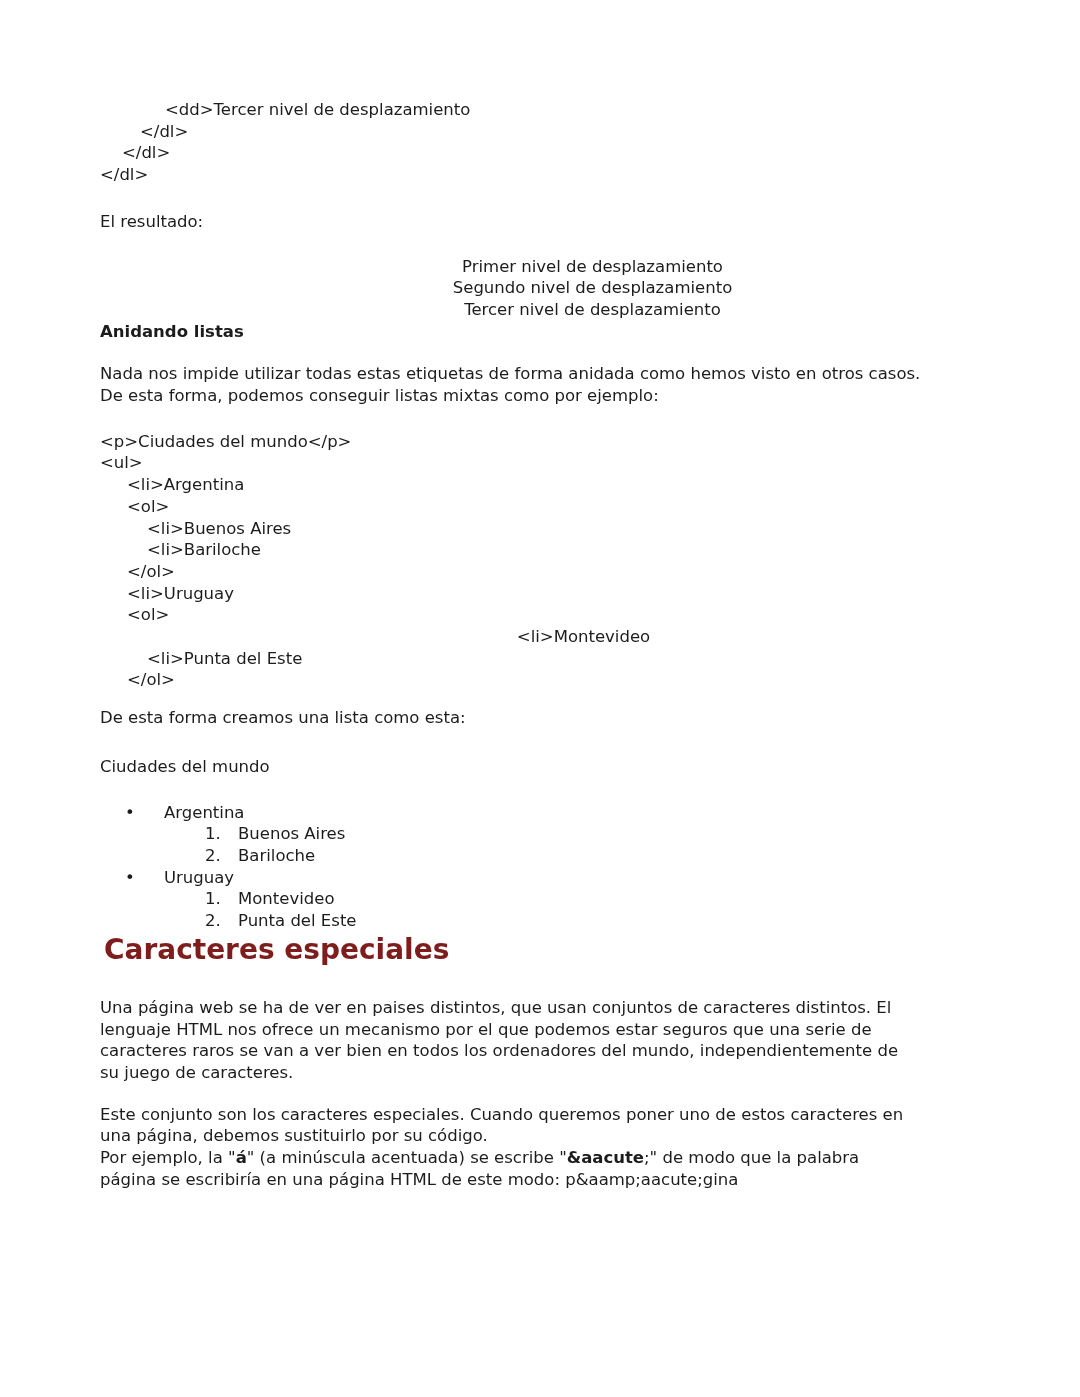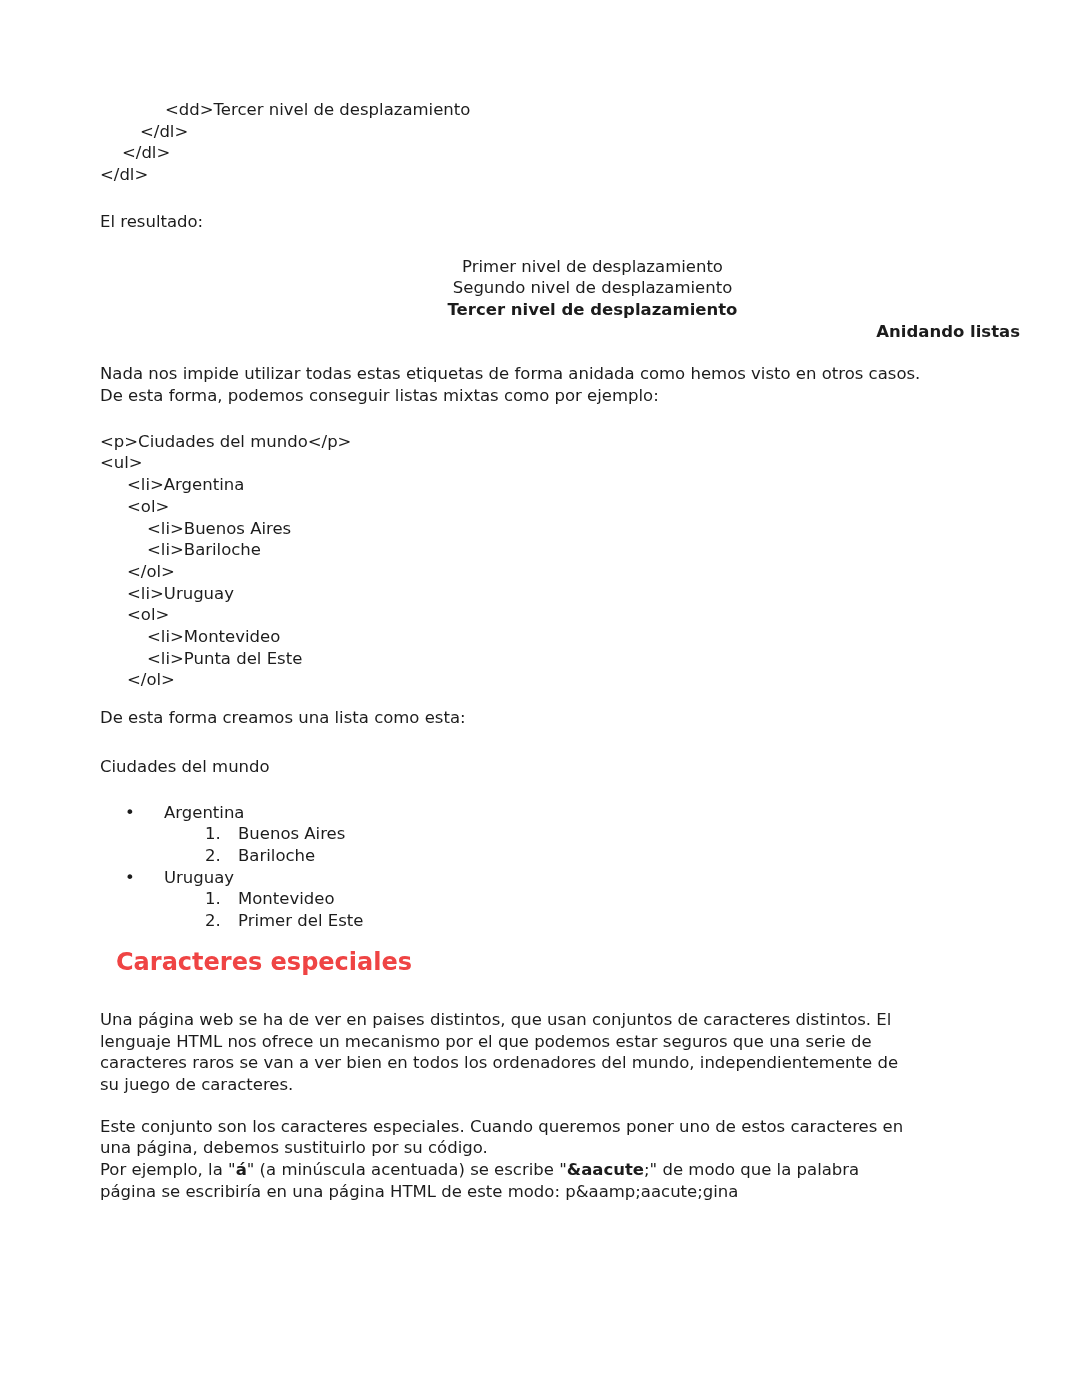--- a/index.html
+++ b/index.html
@@ -12,41 +12,41 @@
     padding: 99px 60px 0 100px;
     font-family: "DejaVu Sans", "Liberation Sans", sans-serif;
     font-size: 16.5px;
     line-height: 21.7px;
     color: #1c1c1c;
   }
   .code-block div { white-space: pre; }
   .para { white-space: pre-line; margin: 0; }
   .m-resultado   { margin-top: 25px; }
   .m-resultblock { margin-top: 23px; text-align: center; }
-  .m-subheading  { margin-top: 40px; text-align: right; }
+  .m-subheading  { margin-top: 40px; }
   .m-nada        { margin-top: 21px; }
   .m-codeb       { margin-top: 24px; }
   .m-deesta      { margin-top: 16px; }
   .m-ciudades    { margin-top: 27px; }
   .m-list        { margin-top: 24px; }
   .m-bigheading  { margin-top: 15px; }
   .m-para1       { margin-top: 33px; }
   .m-para2       { margin-top: 20px; }
   .m-para3       { margin-top: 22px; }
   .subheading {
     font-weight: bold;
     font-size: 16.5px;
     margin: 0;
   }
   .bigheading {
     font-weight: bold;
-    font-size: 24px;
+    font-size: 28px;
     line-height: 28px;
-    margin: 16px;
-    color: #ef4444;
+    margin: 4px;
+    color: #7f1d1d;
   }
   .nested-list .row-l1 { padding-left: 25px; }
   .nested-list .row-l1 .marker { display: inline-block; width: 39px; }
   .nested-list .row-l2 { padding-left: 105px; }
   .nested-list .row-l2 .marker { display: inline-block; width: 33px; }
   .seg-para { white-space: pre-wrap; margin: 0; }
   .seg-para .b { font-weight: bold; }
 </style>
 </head>
 <body>
@@ -58,54 +58,54 @@
       <div style="padding-left: 40px;">&lt;/dl&gt;</div>
       <div style="padding-left: 22px;">&lt;/dl&gt;</div>
       <div style="padding-left: 0px;">&lt;/dl&gt;</div>
     </div>
 
   <p class="para m-resultado">El resultado:</p>
 
   <div class="code-block m-resultblock">
       <div style="padding-left: 65px;">Primer nivel de desplazamiento</div>
       <div style="padding-left: 65px;">Segundo nivel de desplazamiento</div>
-      <div style="padding-left: 65px; font-weight: bold;">Tercer nivel de desplazamiento</div>
+      <div style="padding-left: 65px;">Tercer nivel de desplazamiento</div>
     </div>
 
   <h3 class="subheading m-subheading">Anidando listas</h3>
 
   <p class="para m-nada">Nada nos impide utilizar todas estas etiquetas de forma anidada como hemos visto en otros casos.
 De esta forma, podemos conseguir listas mixtas como por ejemplo:</p>
 
   <div class="code-block m-codeb">
       <div style="padding-left: 0px;">&lt;p&gt;Ciudades del mundo&lt;/p&gt;</div>
       <div style="padding-left: 0px;">&lt;ul&gt;</div>
       <div style="padding-left: 27px;">&lt;li&gt;Argentina</div>
       <div style="padding-left: 27px;">&lt;ol&gt;</div>
       <div style="padding-left: 47px;">&lt;li&gt;Buenos Aires</div>
       <div style="padding-left: 47px;">&lt;li&gt;Bariloche</div>
       <div style="padding-left: 27px;">&lt;/ol&gt;</div>
       <div style="padding-left: 27px;">&lt;li&gt;Uruguay</div>
       <div style="padding-left: 27px;">&lt;ol&gt;</div>
-      <div style="padding-left: 47px;">&lt;li&gt;Montevideo</div>
+      <div style="padding-left: 47px; text-align: center;">&lt;li&gt;Montevideo</div>
       <div style="padding-left: 47px;">&lt;li&gt;Punta del Este</div>
       <div style="padding-left: 27px;">&lt;/ol&gt;</div>
     </div>
 
   <p class="para m-deesta">De esta forma creamos una lista como esta:</p>
 
   <p class="para m-ciudades">Ciudades del mundo</p>
 
   <div class="nested-list m-list">
       <div class="row-l1"><span class="marker">•</span><span>Argentina</span></div>
       <div class="row-l2"><span class="marker">1.</span><span>Buenos Aires</span></div>
       <div class="row-l2"><span class="marker">2.</span><span>Bariloche</span></div>
       <div class="row-l1"><span class="marker">•</span><span>Uruguay</span></div>
       <div class="row-l2"><span class="marker">1.</span><span>Montevideo</span></div>
-      <div class="row-l2"><span class="marker">2.</span><span>Primer del Este</span></div>
+      <div class="row-l2"><span class="marker">2.</span><span>Punta del Este</span></div>
     </div>
 
   <h1 class="bigheading m-bigheading">Caracteres especiales</h1>
 
   <p class="para m-para1">Una página web se ha de ver en paises distintos, que usan conjuntos de caracteres distintos. El
 lenguaje HTML nos ofrece un mecanismo por el que podemos estar seguros que una serie de
 caracteres raros se van a ver bien en todos los ordenadores del mundo, independientemente de
 su juego de caracteres.</p>
 
   <p class="para m-para2">Este conjunto son los caracteres especiales. Cuando queremos poner uno de estos caracteres en

